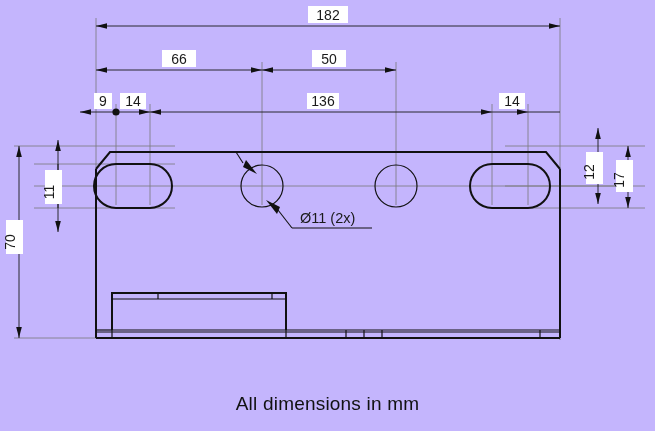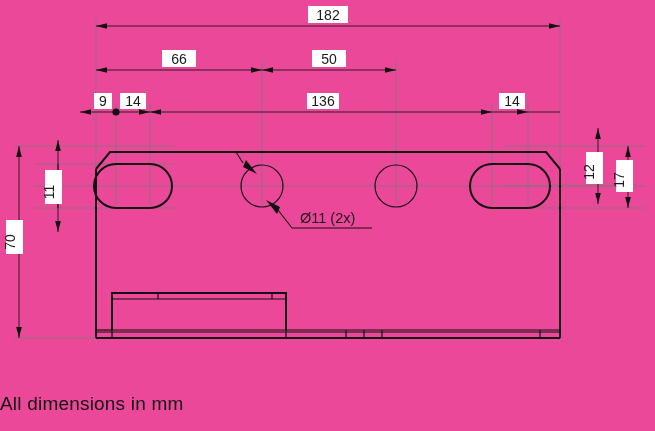--- a/index.html
+++ b/index.html
@@ -10,21 +10,21 @@
   body {
     width: 655px;
     height: 431px;
     font-family: "Liberation Sans", sans-serif;
     overflow: hidden;
   }
   #drawing-root {
     position: relative;
     width: 655px;
     height: 431px;
-    background: #ec4899;
+    background: #c4b5fd;
   }
   svg#cad {
     display: block;
     width: 655px;
     height: 431px;
   }
   .ext   { stroke: #7a7a7a; stroke-width: 0.8; fill: none; }
   .dim   { stroke: #1a1a1a; stroke-width: 0.9; fill: none; }
   .part  { stroke: #111111; stroke-width: 2.0; fill: none; }
   .part-thin { stroke: #111111; stroke-width: 1.2; fill: none; }
@@ -39,20 +39,21 @@
   text.calltext {
     font-family: "Liberation Sans", sans-serif;
     font-size: 14.5px;
     fill: #1a1a1a;
   }
   .caption {
     position: absolute;
     left: 0;
     top: 393px;
     width: 655px;
+    text-align: center;
     font-family: "Liberation Sans", sans-serif;
     font-size: 19px;
     color: #111111;
     letter-spacing: 0.2px;
   }
 </style>
 </head>
 <body>
 
 <div id="drawing-root">

